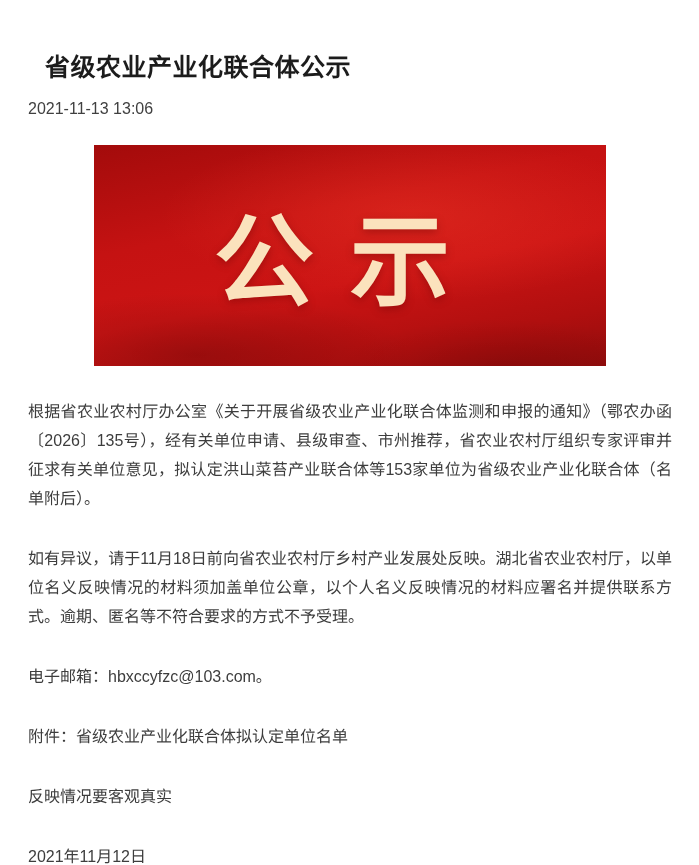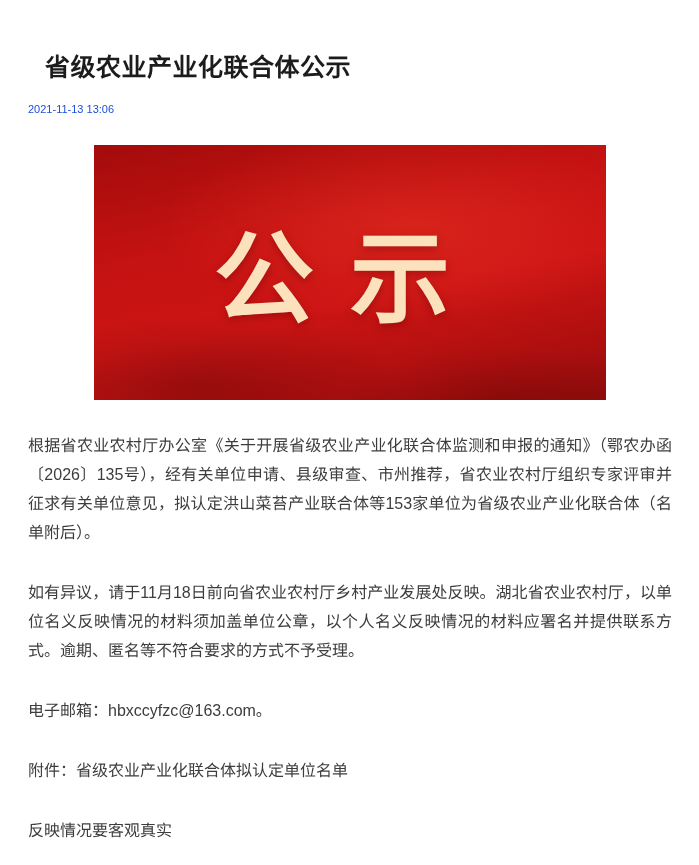--- a/index.html
+++ b/index.html
@@ -21,28 +21,28 @@
     margin: 17px;
     padding-top: 34px;
     font-size: 25px;
     line-height: 32px;
     font-weight: 700;
     color: #1c1c1c;
     letter-spacing: 0.5px;
   }
   .publish-time {
     margin-top: 14px;
-    font-size: 11px;
+    font-size: 16px;
     line-height: 18px;
-    color: #1d4ed8;
+    color: #404040;
   }
   .banner {
     position: relative;
     width: 512px;
-    height: 255px;
+    height: 221px;
     margin: 27px auto 0;
     overflow: hidden;
     background:
       radial-gradient(ellipse 70% 55% at 62% 32%, rgba(255,72,48,0.30), rgba(255,72,48,0) 70%),
       radial-gradient(ellipse 60% 40% at 20% 95%, rgba(60,0,0,0.28), rgba(60,0,0,0) 70%),
       radial-gradient(ellipse 45% 30% at 80% 100%, rgba(70,0,0,0.22), rgba(70,0,0,0) 70%),
       linear-gradient(168deg, #a30b0b 0%, #c51212 34%, #cc1414 58%, #b00f0f 82%, #930c0c 100%);
     display: flex;
     align-items: center;
     justify-content: center;
@@ -75,21 +75,21 @@
   <div class="publish-time">2021-11-13 13:06</div>
 
   <div class="banner">
     <span class="banner-text">公示</span>
   </div>
 
   <p class="para">根据省农业农村厅办公室《关于开展省级农业产业化联合体监测和申报的通知》（鄂农办函〔2026〕135号），经有关单位申请、县级审查、市州推荐，省农业农村厅组织专家评审并征求有关单位意见，拟认定洪山菜苔产业联合体等153家单位为省级农业产业化联合体（名单附后）。</p>
 
   <p class="para">如有异议，请于11月18日前向省农业农村厅乡村产业发展处反映。湖北省农业农村厅，以单位名义反映情况的材料须加盖单位公章，以个人名义反映情况的材料应署名并提供联系方式。逾期、匿名等不符合要求的方式不予受理。</p>
 
-  <p class="para">电子邮箱：hbxccyfzc@163.com。</p>
+  <p class="para">电子邮箱：hbxccyfzc@103.com。</p>
 
   <p class="para">附件：省级农业产业化联合体拟认定单位名单</p>
 
   <p class="para">反映情况要客观真实</p>
 
   <p class="para">2021年11月12日</p>
 
 </div>
 
 </body></html>

